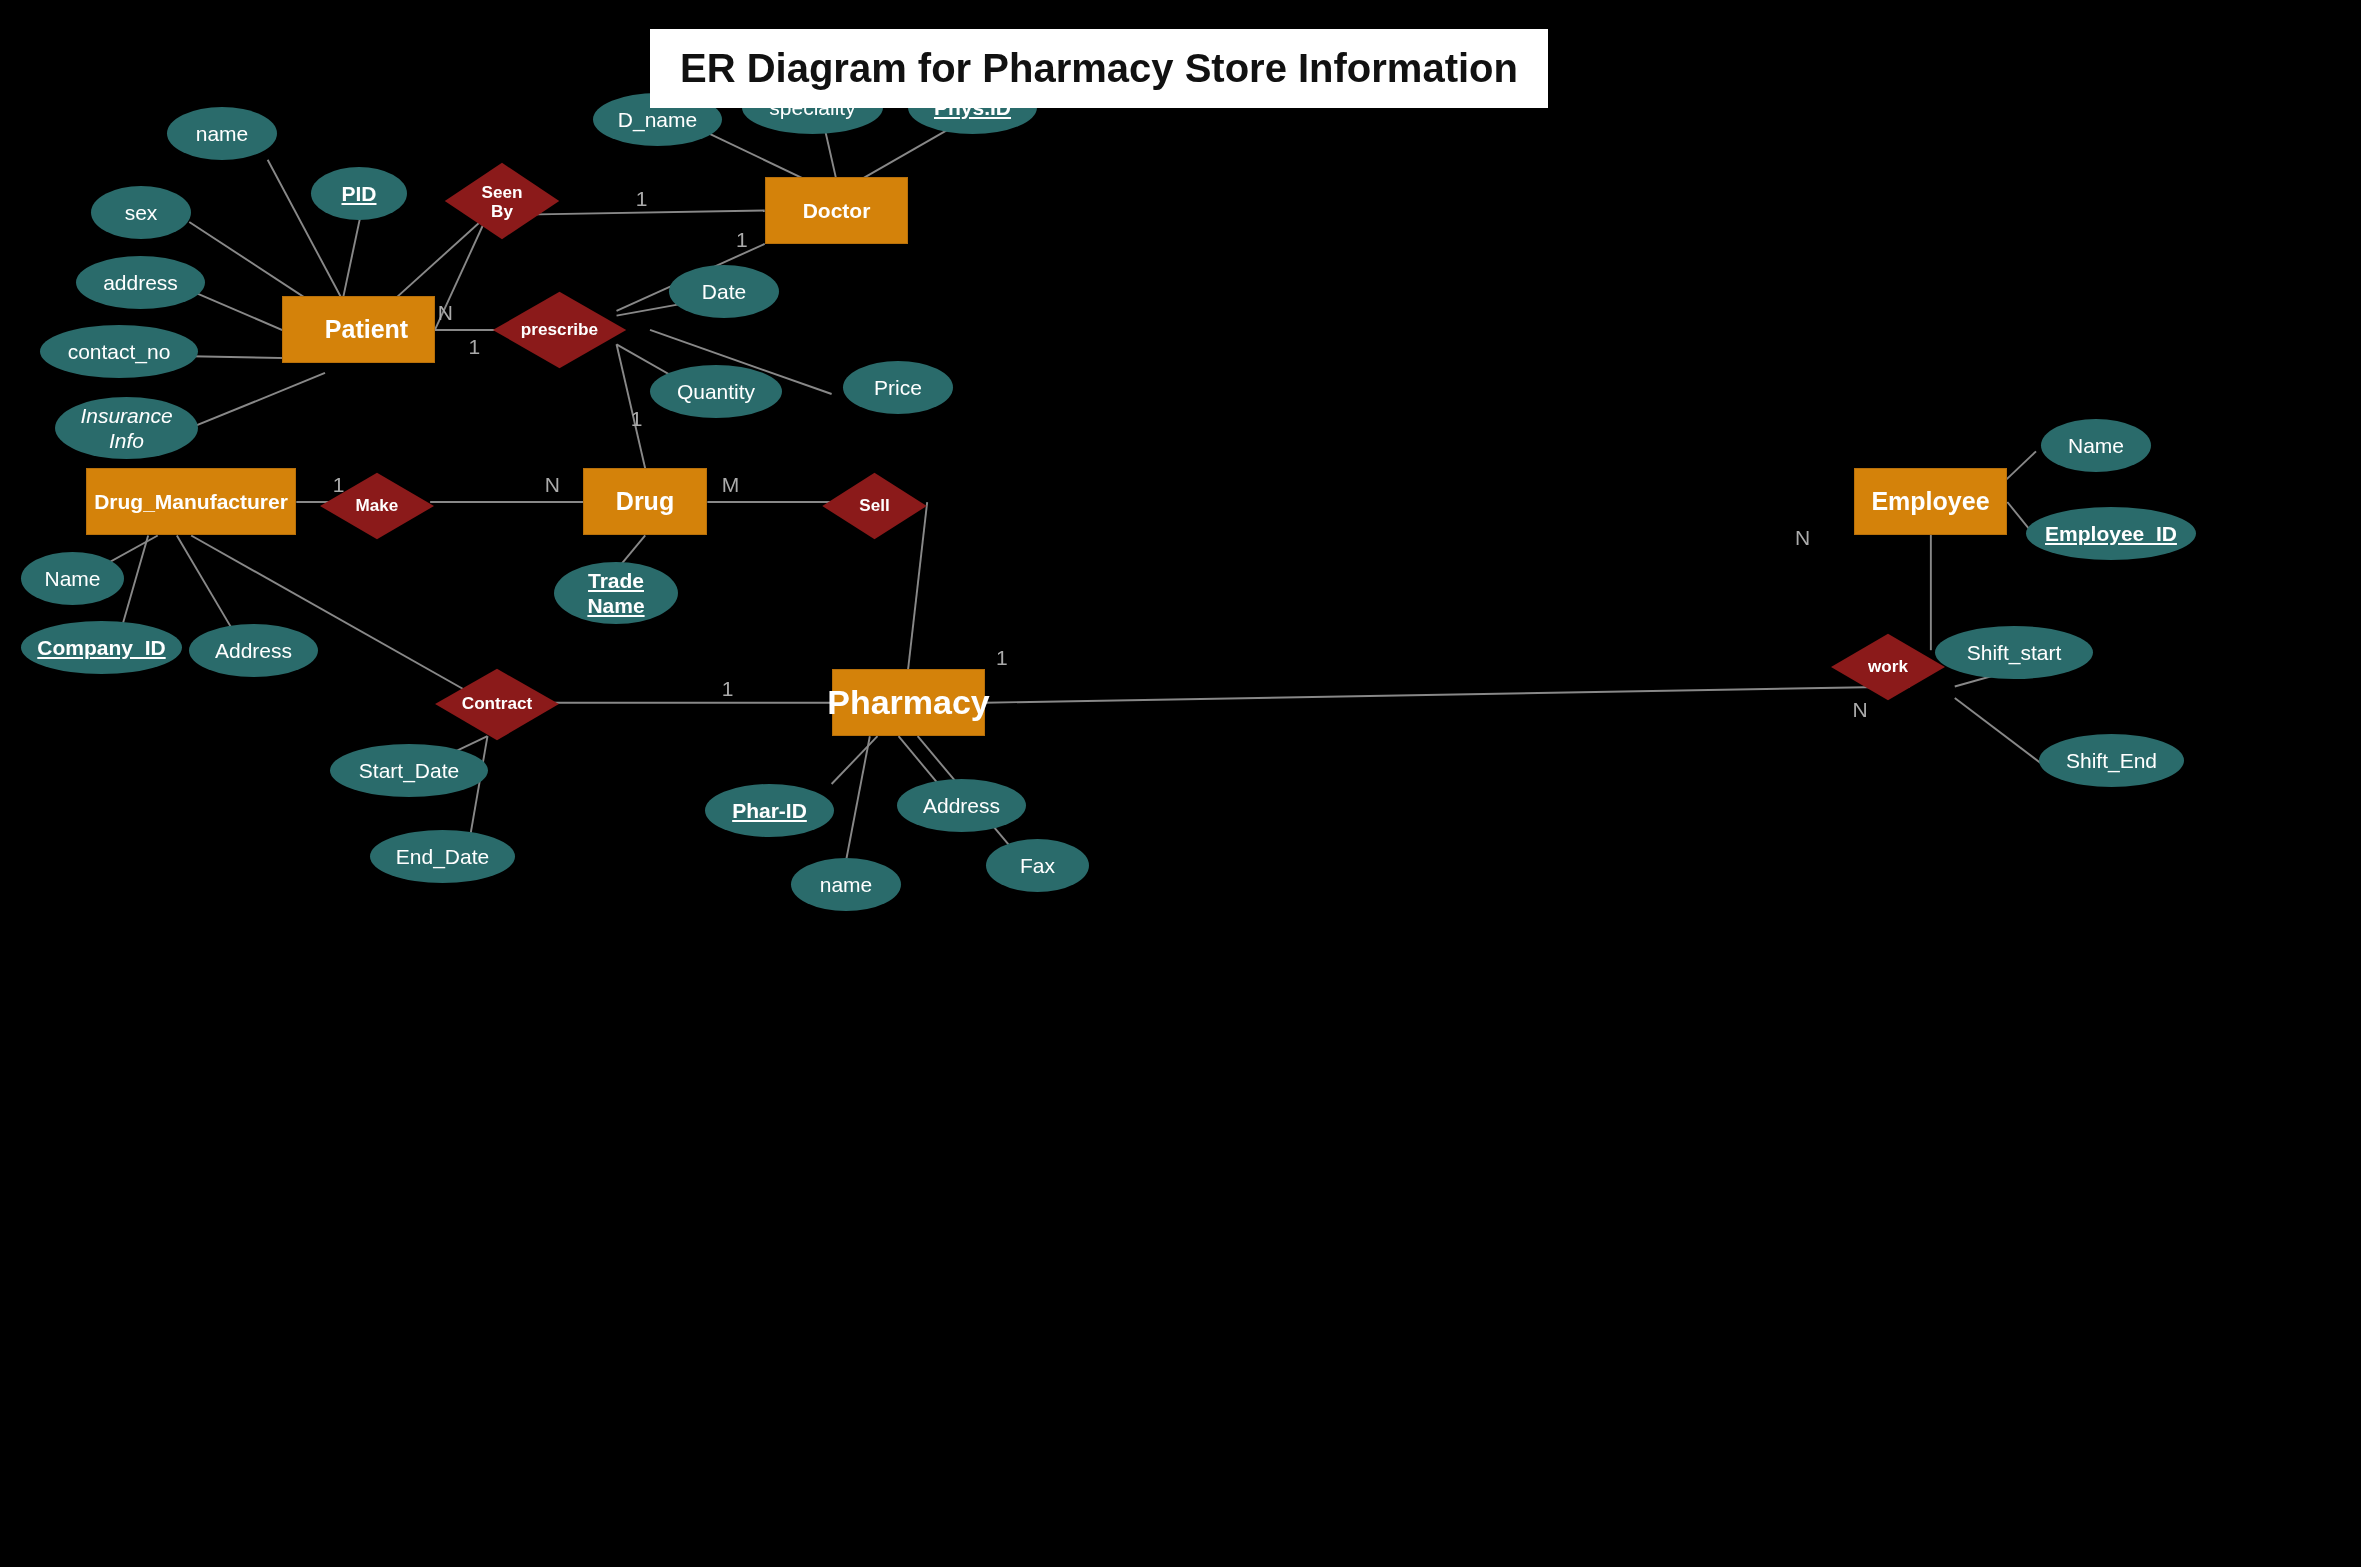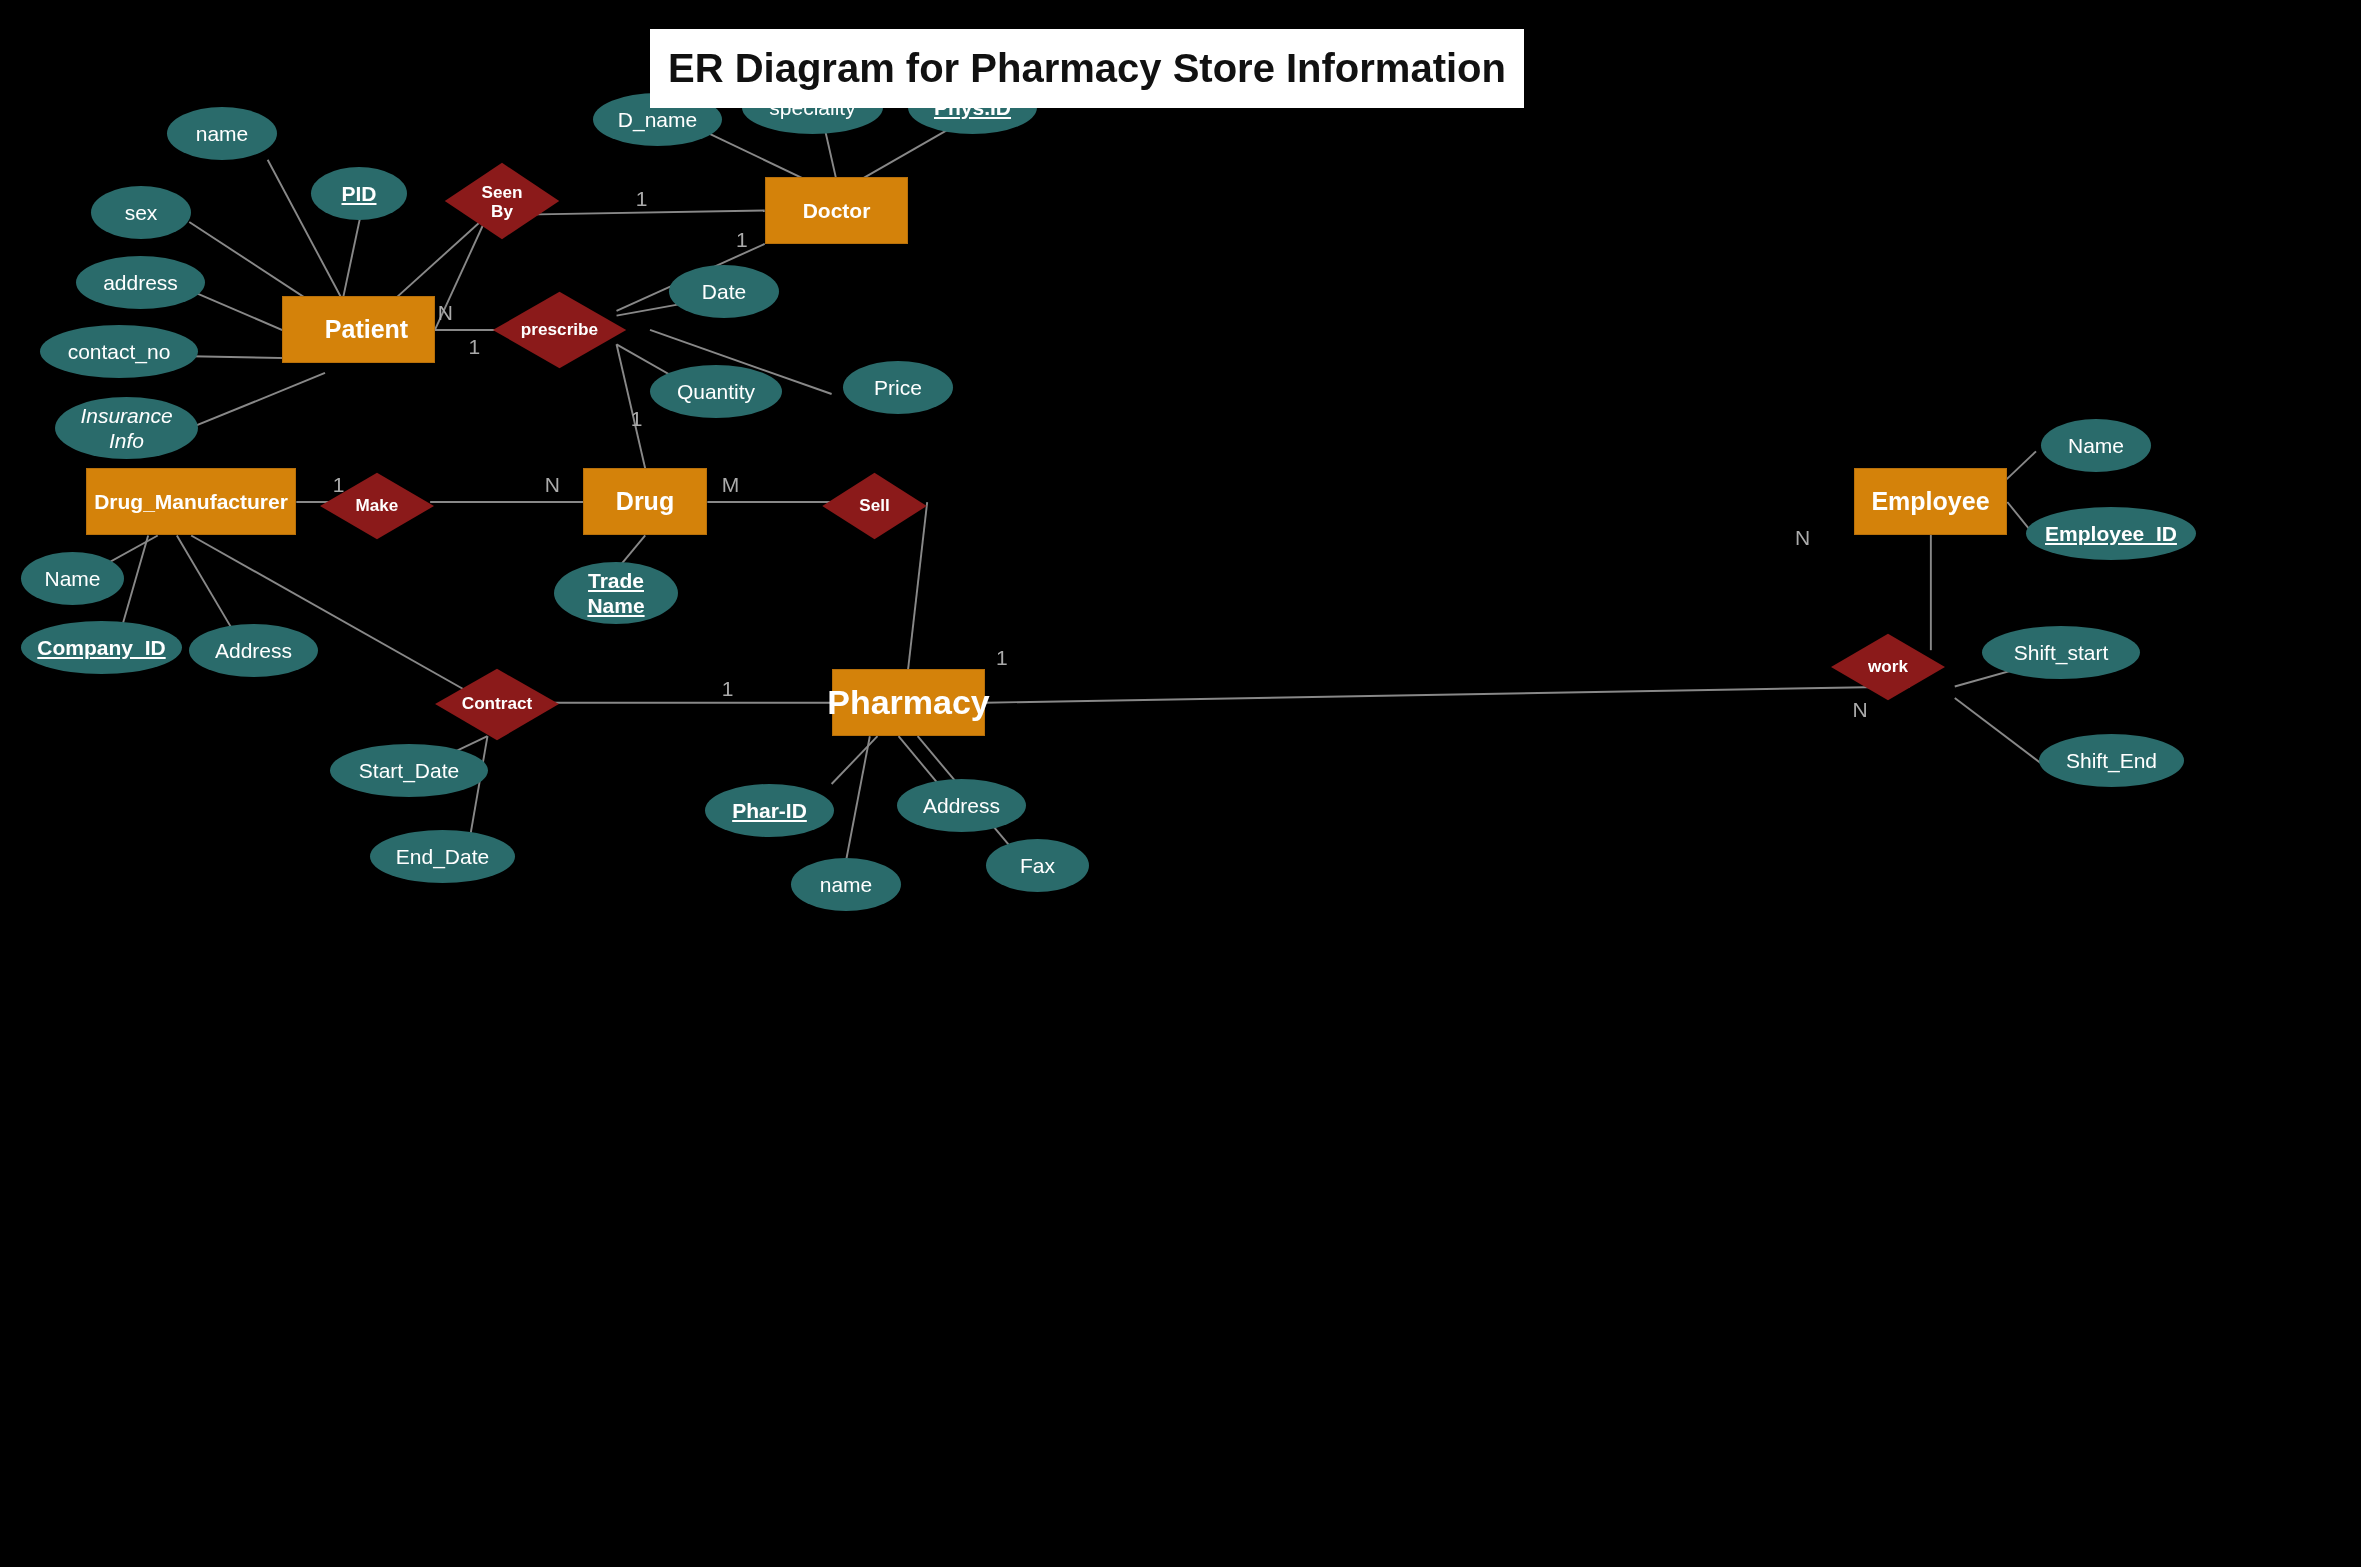--- a/index.html
+++ b/index.html
@@ -9,21 +9,21 @@
       height: 1568px;
       overflow: hidden;
       position: relative;
       font-family: Arial, sans-serif;
     }
     .title-box {
       position: absolute;
       top: 29px;
       left: 650px;
       background: white;
-      padding: 17px 18px;
+      padding: 17px 30px;
       font-size: 40px;
       font-weight: bold;
       color: #111;
       z-index: 10;
     }
     
     .entity {
       position: absolute;
       background: #d4820a;
       color: white;
@@ -238,21 +238,21 @@
 <div class="attribute attribute underline" style="left:21px;top:621px;width:161px;height:53px;">
     <span>Company_ID</span>
   </div>
 <div class="attribute" style="left:189px;top:624px;width:129px;height:53px;">Address</div>
 
 <div class="attribute" style="left:2041px;top:419px;width:110px;height:53px;">Name</div>
 <div class="attribute attribute underline" style="left:2026px;top:507px;width:170px;height:53px;">
     <span>Employee_ID</span>
   </div>
 
-<div class="attribute" style="left:1982px;top:626px;width:158px;height:53px;text-align:center;">Shift_start</div>
+<div class="attribute" style="left:1935px;top:626px;width:158px;height:53px;text-align:center;">Shift_start</div>
 <div class="attribute" style="left:2039px;top:734px;width:145px;height:53px;">Shift_End</div>
 
 <div class="attribute attribute underline" style="left:705px;top:784px;width:129px;height:53px;">
     <span>Phar-ID</span>
   </div>
 <div class="attribute" style="left:897px;top:779px;width:129px;height:53px;">Address</div>
 <div class="attribute" style="left:986px;top:839px;width:103px;height:53px;">Fax</div>
 <div class="attribute" style="left:791px;top:858px;width:110px;height:53px;">name</div>
 
 <div class="attribute" style="left:330px;top:744px;width:158px;height:53px;">Start_Date</div>

